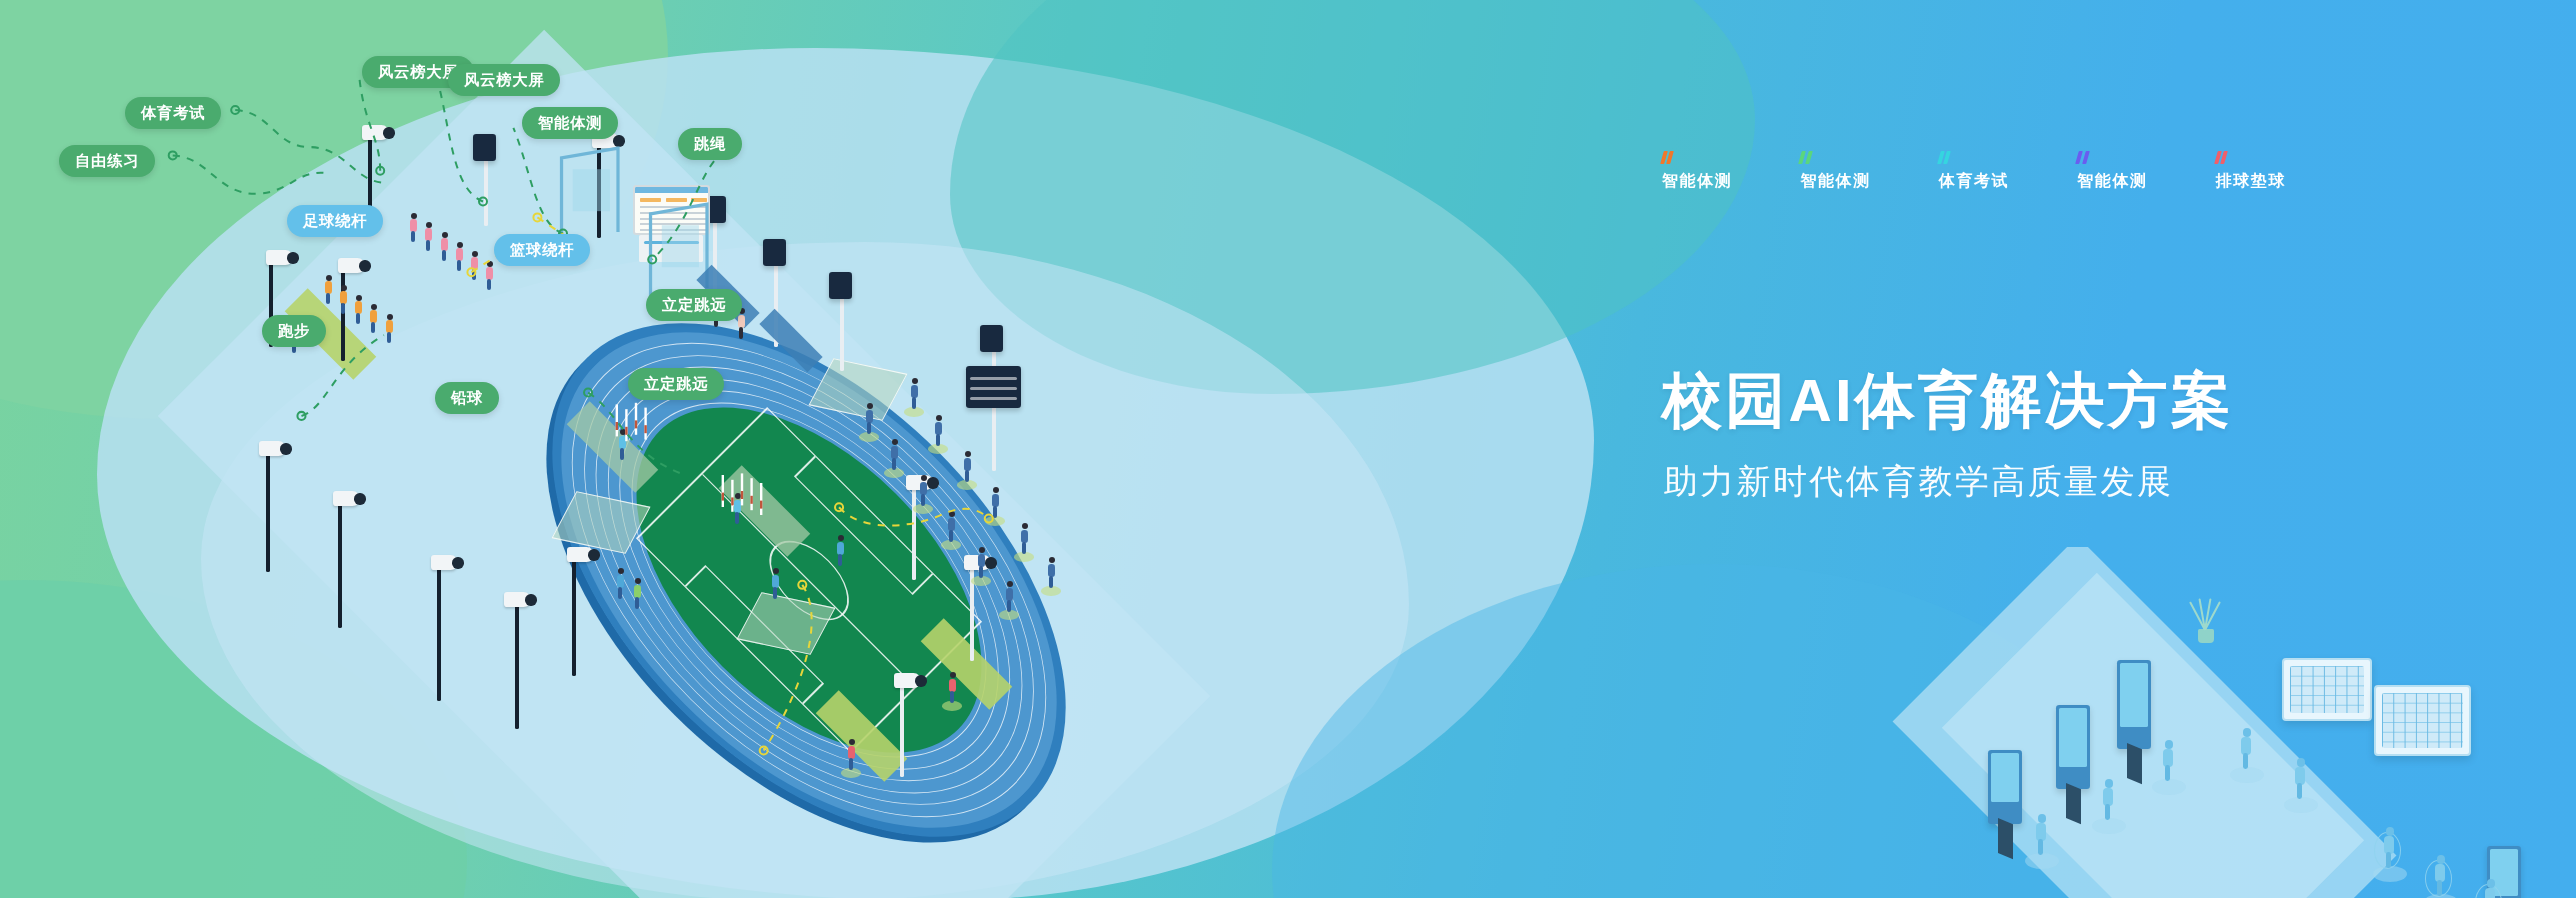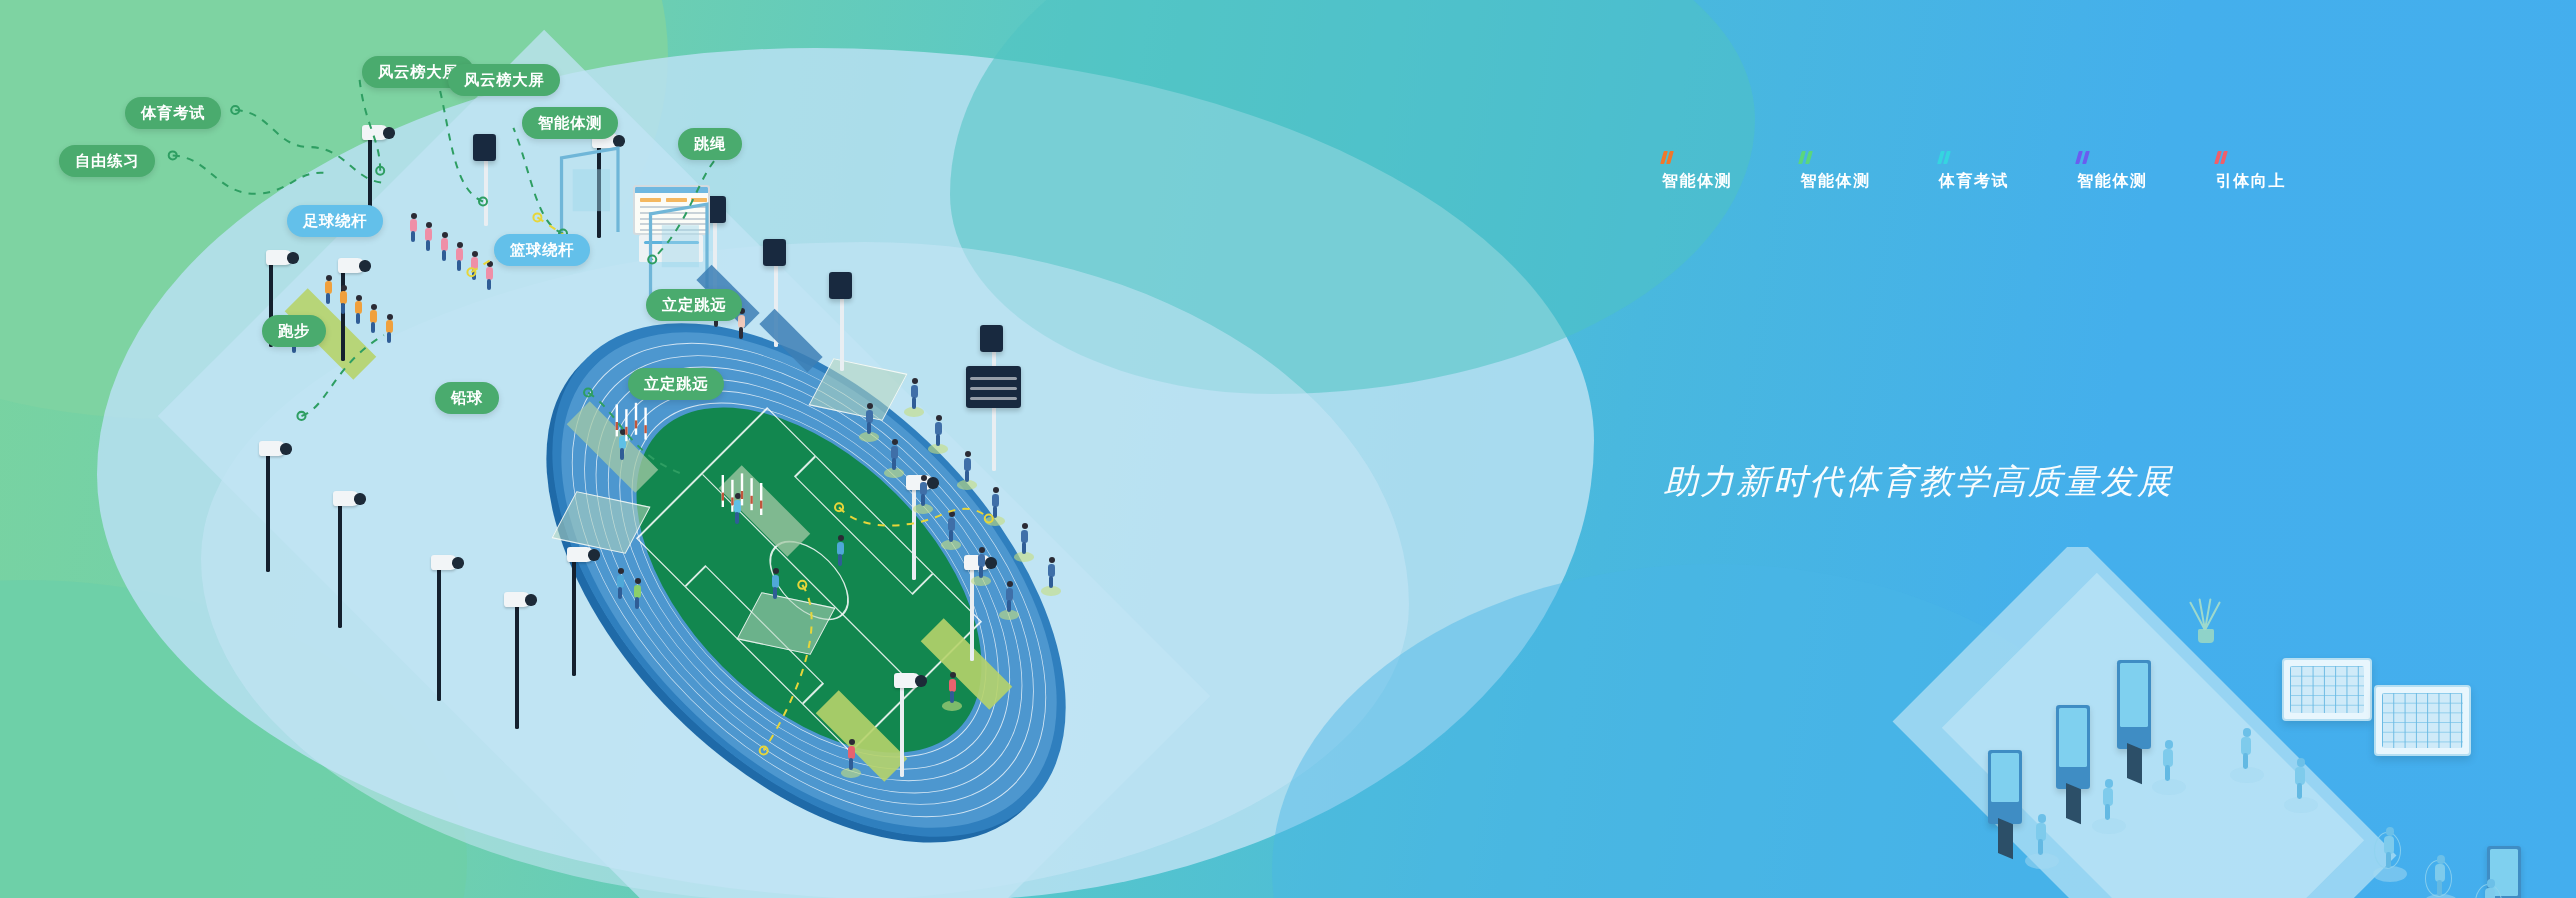--- a/index.html
+++ b/index.html
@@ -192,21 +192,21 @@
   }
 
   .hero-title {
     position:absolute; left:8px; top:361px;
     color:#ffffff; font-size:60px; font-weight:700; letter-spacing:3.2px;
     white-space:nowrap; text-shadow:0 1.6px 4.8px rgba(0,60,100,.12);
   }
   .hero-sub {
     position:absolute; left:9.7px; top:459px;
     color:#ffffff; font-size:34px; font-weight:400; letter-spacing:2.4px;
-    white-space:nowrap; opacity:.97;font-style:italic;
+    white-space:nowrap; opacity:.97;
   }
 
   
   .gym {
     position:absolute; left:1843px; top:547px; width:733px; height:351px;
     overflow:hidden;
   }
   .gym-floor {
     position:absolute; left:76px; top:16px; width:451px; height:451px;
     background:#b3e0f4; opacity:.75;
@@ -718,24 +718,25 @@
           <i style="background: rgb(106, 93, 240);"></i>
           <i style="background: rgb(106, 93, 240);"></i>
         </div>
         <div class="feat-label">智能体测</div>
       </div>
       <div class="feature">
         <div class="feat-mark">
           <i style="background: rgb(240, 95, 106);"></i>
           <i style="background: rgb(240, 95, 106);"></i>
         </div>
-        <div class="feat-label">引体向上</div>
+        <div class="feat-label">排球垫球</div>
       </div>
     </div>
 
+  <h1 class="hero-title">校园AI体育解决方案</h1>
   <p class="hero-sub">助力新时代体育教学高质量发展</p>
 </div>
 
 <div class="gym">
   <div class="gym-floor"></div>
   <div class="gym-floor2"></div>
 
   <div class="gym-kiosk" style="left:145px; top:203px;">
     <div class="scr"></div>
     <div class="base"></div>

